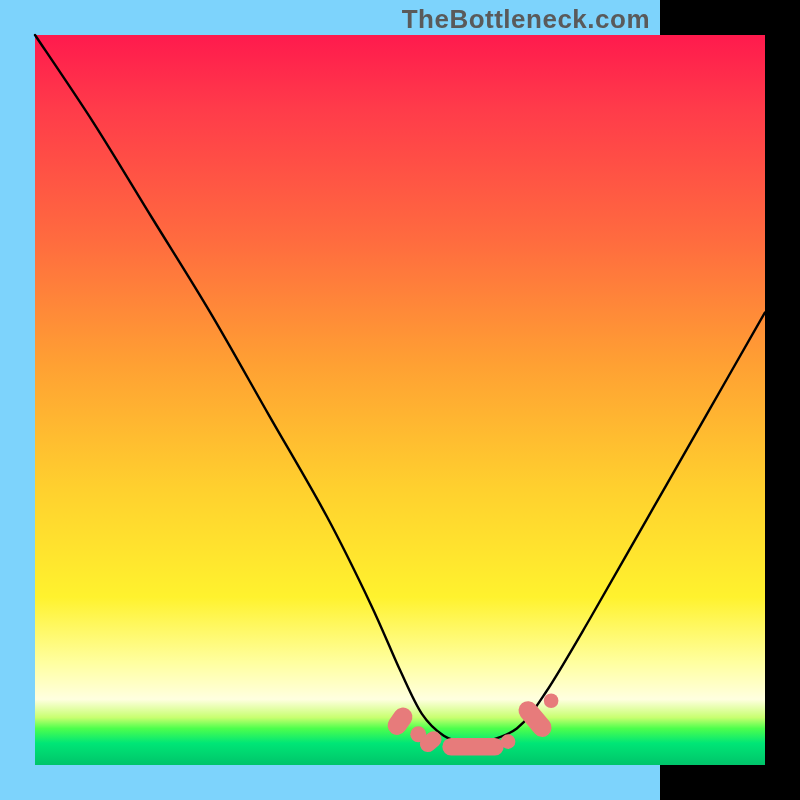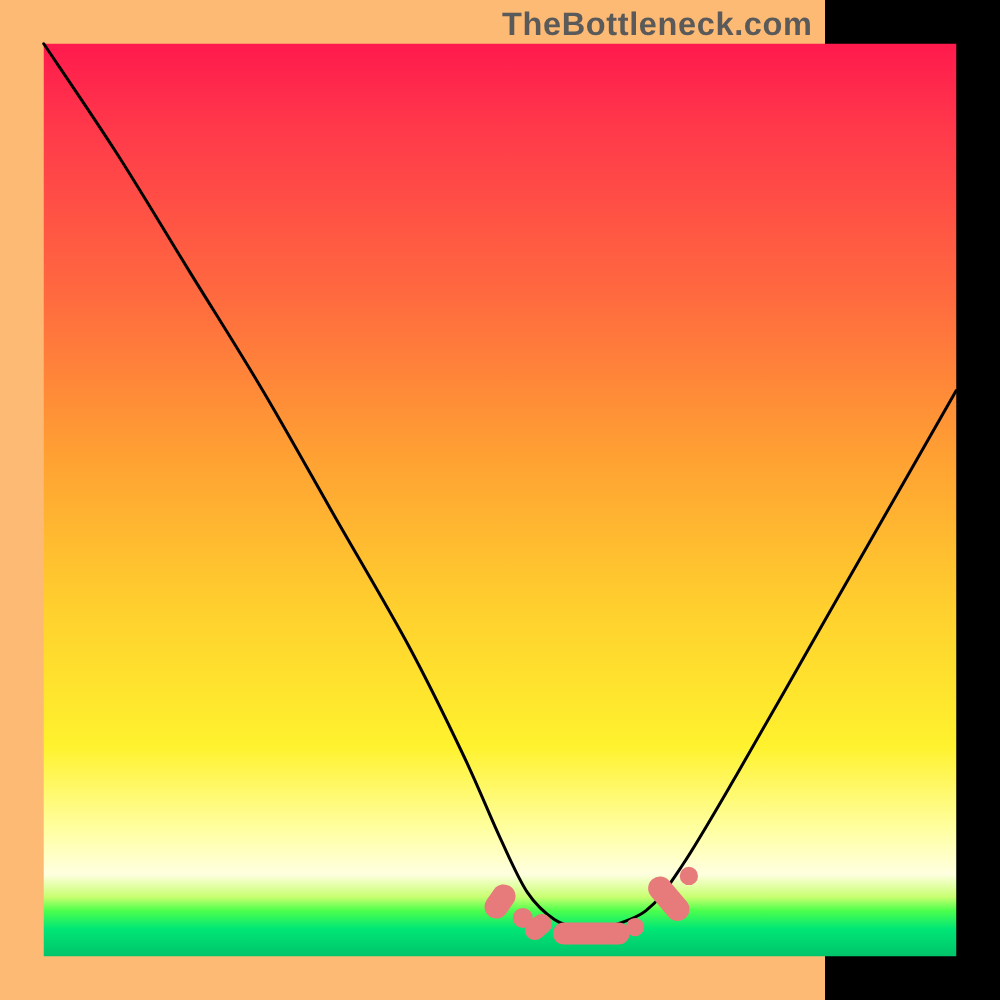--- a/index.html
+++ b/index.html
@@ -8,21 +8,21 @@
     width: 800px;
     height: 800px;
     background: #000;
     overflow: hidden;
     font-family: Arial, Helvetica, sans-serif;
   }
   .frame {
     position: relative;
     width: 660px;
     height: 800px;
-    background: #fdba74;
+    background: #7dd3fc;
   }
   .watermark {
     position: absolute;
     top: 4px;
     right: 10px;
     font-size: 26px;
     font-weight: 600;
     color: #5a5a5a;
     letter-spacing: 0.5px;
     user-select: none;

